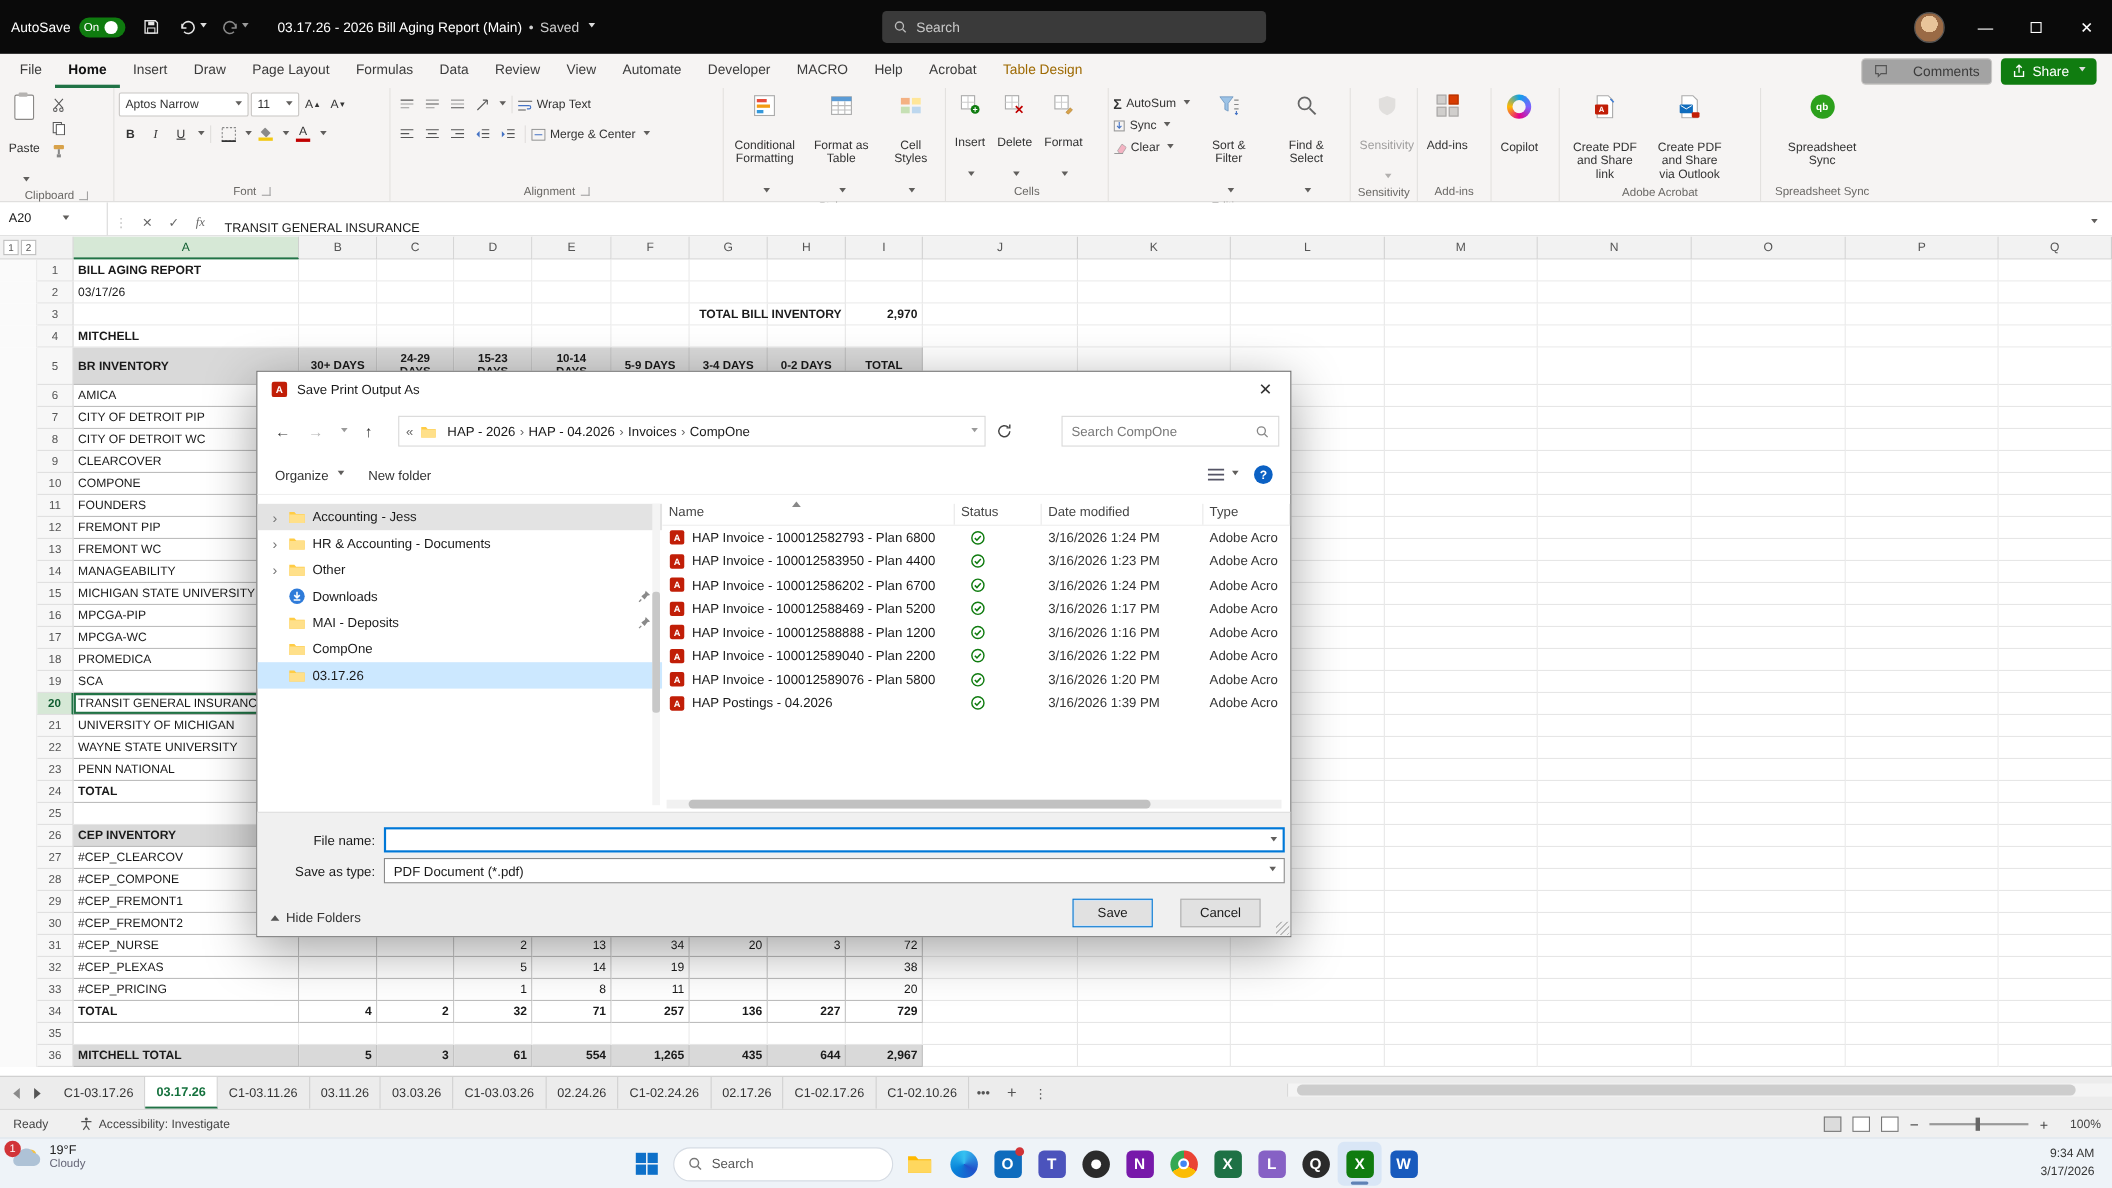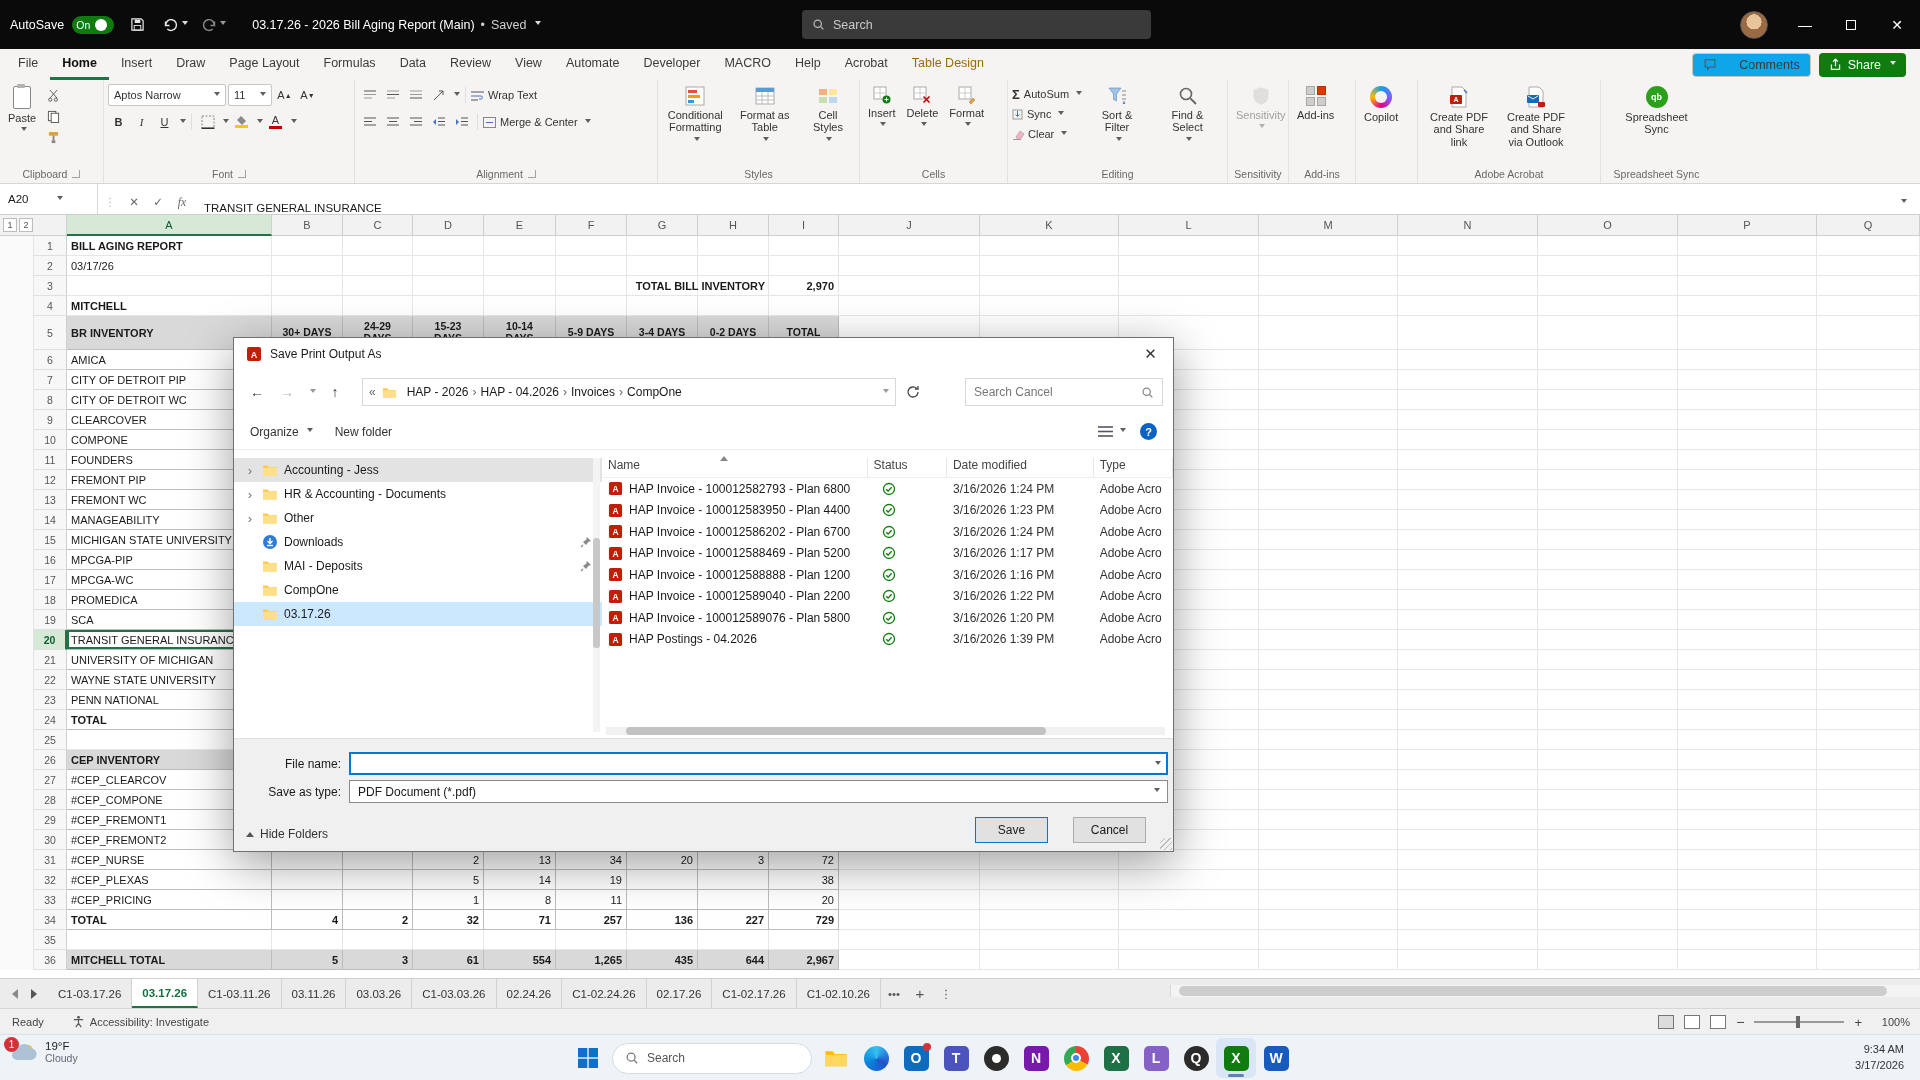--- a/index.html
+++ b/index.html
@@ -22,29 +22,29 @@
 .winbtn{width:46px;height:49px;display:flex;align-items:center;justify-content:center;color:#fff;font-size:14px}
 .restore-box{width:10px;height:10px;border:1px solid #fff}
 #avatar{width:28px;height:28px;border-radius:50%;background:radial-gradient(circle at 50% 38%, #e8c49a 0 36%, #9a6a45 37% 100%);margin-right:14px;border:1px solid #555}
 
 #menubar{position:absolute;top:49px;left:0;right:0;height:31px;background:#f6f4f3;display:flex;align-items:stretch;font-size:12.5px;color:#3b3b3b}
 #ribbon-tabs{display:flex;align-items:stretch;padding-left:6px}
 .mtab{display:flex;align-items:center;padding:0 12px;border-bottom:3px solid transparent;white-space:nowrap}
 .mtab.active{border-bottom-color:#217346;color:#101010;font-weight:bold}
 .mtab.contextual{color:#9e6a03}
 #menubar .right{margin-left:auto;display:flex;align-items:center;gap:8px;padding-right:14px}
-.comments-btn{display:flex;align-items:center;gap:22px;border:1px solid #c8c6c4;border-radius:4px;height:24px;padding:0 10px;background:#0ea5e9}
+.comments-btn{display:flex;align-items:center;gap:22px;border:1px solid #c8c6c4;border-radius:4px;height:24px;padding:0 10px;background:#a3a3a3}
 .share-btn{display:flex;align-items:center;gap:6px;border-radius:4px;height:24px;padding:0 10px;background:#107C10;color:#fff}
 
 #ribbon{position:absolute;top:80px;left:0;right:0;height:104px;background:#f6f4f3;border-bottom:1px solid #d8d6d4;display:flex;align-items:stretch;font-size:11px;color:#333}
 .rgroup{display:flex;flex-direction:column;border-right:1px solid #e3e1df;padding:3px 4px 0}
 .rg-content{flex:1;display:flex;align-items:flex-start;gap:3px}
 .rg-label{font-size:10.5px;color:#6a6865;text-align:center;padding:1px 0 3px;display:flex;align-items:center;justify-content:center;gap:5px}
 .launch{width:8px;height:8px;border-right:1px solid #999;border-bottom:1px solid #999;position:relative;opacity:.9}
-.bigbtn{display:flex;flex-direction:column;align-items:center;gap:3px;padding:3px 4px;text-align:center;line-height:1.12;max-width:76px}
+.bigbtn{display:flex;flex-direction:column;align-items:center;gap:20px;padding:3px 4px;text-align:center;line-height:1.12;max-width:76px}
 .bigbtn .lbl{max-width:66px}
 .sbtn{min-width:21px;height:20px;display:flex;align-items:center;justify-content:center;border-radius:2px;padding:0 2px}
 .rrow{display:flex;align-items:center;gap:2px;height:24px}
 .rcol{display:flex;flex-direction:column;justify-content:flex-start;gap:1px}
 .combo{background:#fff;border:1px solid #c8c6c4;height:22px;display:flex;align-items:center;gap:6px;padding:0 5px;border-radius:2px;white-space:nowrap}
 .clipboard-ic{width:18px;height:23px;border:1.5px solid #8a8886;border-radius:2px;background:#fff;position:relative}
 .clipboard-ic::before{content:'';position:absolute;top:-3px;left:3px;width:8px;height:4px;background:#b5b3b1;border-radius:1px}
 .fc-bar{width:13px;height:3px;background:#C00000;margin-top:-1px}
 .fill-bar{width:13px;height:3px;background:#F2C811;margin-top:-1px}
 .stackbtn{display:flex;align-items:center;gap:4px;height:18px;white-space:nowrap}
@@ -1485,21 +1485,21 @@
         </span>
       <span id="bc-caret" class="caret g"></span>
     </div>
     <span class="navbtn">
         <svg width="14" height="14" viewBox="0 0 14 14">
           <path d="M12 7a5 5 0 1 1-1.4-3.5" fill="none" stroke="#444" stroke-width="1.3"></path>
           <path d="M12 1v3H9" fill="none" stroke="#444" stroke-width="1.3"></path>
         </svg>
       </span>
     <div id="dlg-search">
-      <span>Search Cancel</span>
+      <span>Search CompOne</span>
       <svg width="13" height="13" viewBox="0 0 16 16">
           <circle cx="7" cy="7" r="4.5" fill="none" stroke="#888" stroke-width="1.5"></circle>
           <line x1="10.5" y1="10.5" x2="14" y2="14" stroke="#888" stroke-width="1.5"></line>
         </svg>
     </div>
   </div>
   <div class="dlg-toolbar">
     <span class="tool-link">
         <span>Organize</span>
         <span class="caret"></span>

